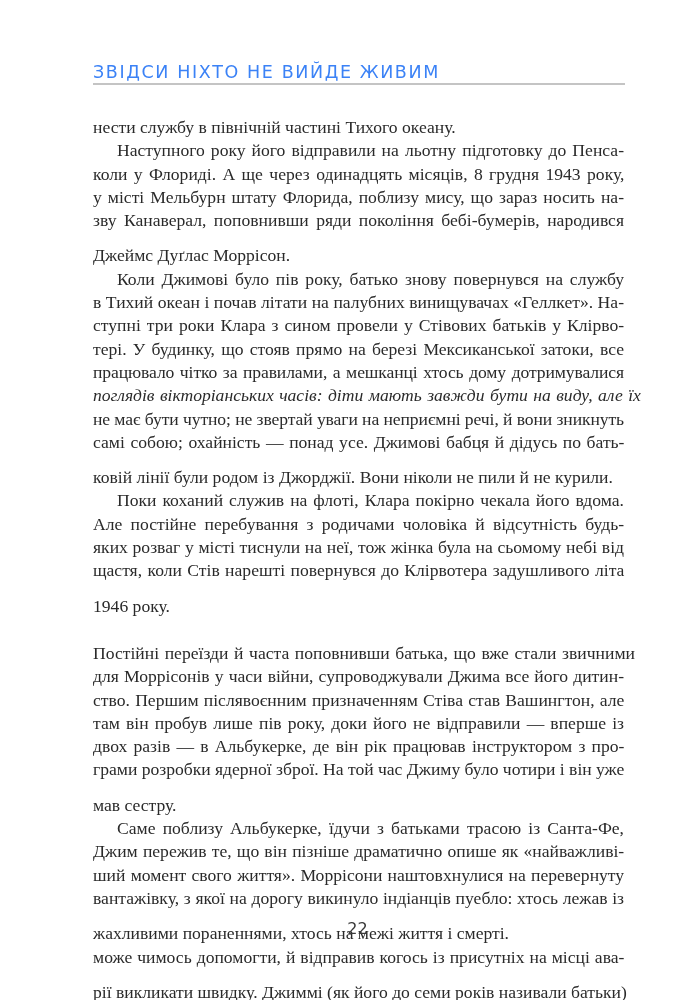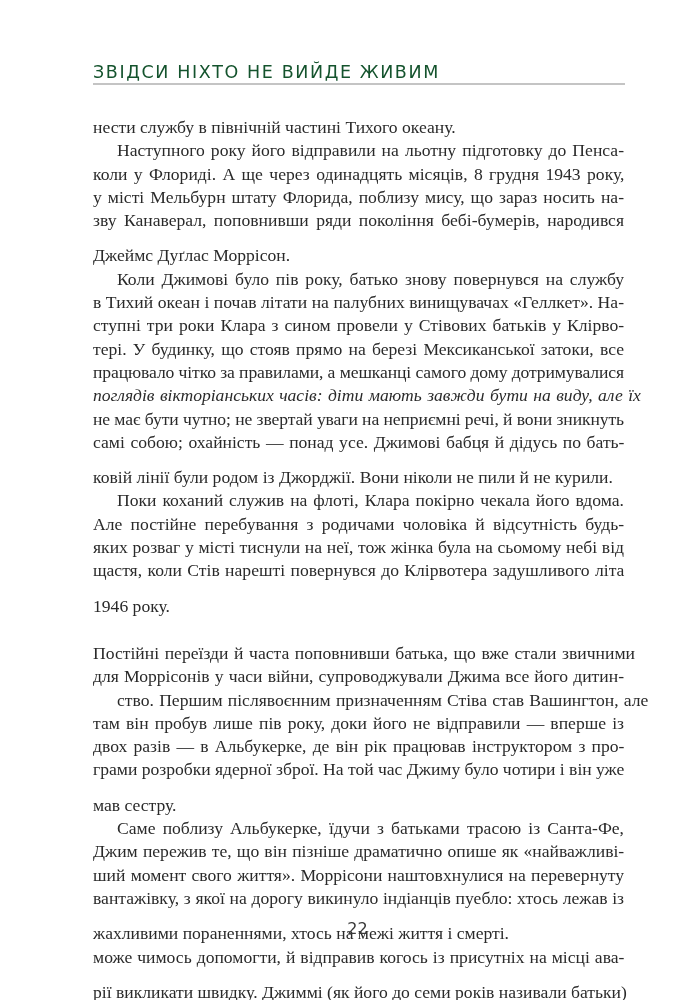--- a/index.html
+++ b/index.html
@@ -1,20 +1,20 @@
 <!DOCTYPE html>
 <html><head>
 <meta charset="utf-8">
 <style>
   html, body { margin: 0; padding: 0; background: #ffffff; }
   body { width: 695px; height: 1000px; position: relative; overflow: hidden; }
   .header {
     position: absolute; left: 93px; top: 62px; width: 532px;
     font-family: "DejaVu Sans", sans-serif; font-size: 17.5px; letter-spacing: 1.6px;
-    color: #14532d; font-weight: normal; white-space: nowrap;
+    color: #3b82f6; font-weight: normal; white-space: nowrap;
   }
   .rule {
     position: absolute; left: 93px; top: 83px; width: 532px; height: 2px; background: #c4c4c4;
   }
   .text {
     position: absolute; left: 93px; top: 104px; width: 531px;
     font-family: "Liberation Serif", serif; font-size: 17.6px; color: #2a2a2a;
     line-height: 23.3px;
   }
   .line { display: block; height: 23.3px; white-space: nowrap; text-align: justify; text-align-last: justify; }
@@ -41,38 +41,38 @@
       <span class="line" style="display: block; word-spacing: 2px;">коли у Флориді. А ще через одинадцять місяців, 8 грудня 1943 року,</span>
       <span class="line" style="display: block; word-spacing: 1.6px;">у місті Мельбурн штату Флорида, поблизу мису, що зараз носить на-</span>
       <span class="line" style="display: block; word-spacing: 3px;">зву Канаверал, поповнивши ряди покоління бебі-бумерів, народився</span>
       <span class="line last">Джеймс Дуґлас Моррісон.</span>
     </div>
     <div>
       <span class="line indent" style="display: block; word-spacing: 2.44444px;">Коли Джимові було пів року, батько знову повернувся на службу</span>
       <span class="line" style="display: block; word-spacing: 0.1px;">в Тихий океан і почав літати на палубних винищувачах «Геллкет». На-</span>
       <span class="line" style="display: block; word-spacing: 1.63636px;">ступні три роки Клара з сином провели у Стівових батьків у Клірво-</span>
       <span class="line" style="display: block; word-spacing: 1.8px;">тері. У будинку, що стояв прямо на березі Мексиканської затоки, все</span>
-      <span class="line" style="display: block; letter-spacing: -0.106061px;">працювало чітко за правилами, а мешканці самого дому дотримувалися</span>
+      <span class="line" style="display: block; letter-spacing: -0.106061px;">працювало чітко за правилами, а мешканці хтось дому дотримувалися</span>
       <span class="line" style="display: block; word-spacing: 1px; font-style: italic;">поглядів вікторіанських часів: діти мають завжди бути на виду, але їх</span>
       <span class="line" style="display: block; letter-spacing: -0.0857143px;">не має бути чутно; не звертай уваги на неприємні речі, й вони зникнуть</span>
       <span class="line" style="display: block; word-spacing: 1.18182px;">самі собою; охайність — понад усе. Джимові бабця й дідусь по бать-</span>
       <span class="line last">ковій лінії були родом із Джорджії. Вони ніколи не пили й не курили.</span>
     </div>
     <div>
       <span class="line indent" style="display: block; word-spacing: 1.55556px;">Поки коханий служив на флоті, Клара покірно чекала його вдома.</span>
       <span class="line" style="display: block; word-spacing: 3.875px;">Але постійне перебування з родичами чоловіка й відсутність будь-</span>
       <span class="line" style="display: block; word-spacing: 0.307692px;">яких розваг у місті тиснули на неї, тож жінка була на сьомому небі від</span>
       <span class="line" style="display: block; word-spacing: 1px;">щастя, коли Стів нарешті повернувся до Клірвотера задушливого літа</span>
       <span class="line last">1946 року.</span>
     </div>
     <div class="gap"></div>
     <div>
       <span class="line" style="display: block; word-spacing: 1.22222px;">Постійні переїзди й часта поповнивши батька, що вже стали звичними</span>
       <span class="line" style="display: block; word-spacing: 0.666667px;">для Моррісонів у часи війни, супроводжували Джима все його дитин-</span>
-      <span class="line" style="display: block; word-spacing: 0.857143px; margin-left: 24px;">ство. Першим післявоєнним призначенням Стіва став Вашингтон, але</span>
+      <span class="line" style="display: block; word-spacing: 0.857143px;">ство. Першим післявоєнним призначенням Стіва став Вашингтон, але</span>
       <span class="line" style="display: block; word-spacing: 1.75px;">там він пробув лише пів року, доки його не відправили — вперше із</span>
       <span class="line" style="display: block; word-spacing: 1.81818px;">двох разів — в Альбукерке, де він рік працював інструктором з про-</span>
       <span class="line" style="display: block; letter-spacing: -0.0147059px;">грами розробки ядерної зброї. На той час Джиму було чотири і він уже</span>
       <span class="line last">мав сестру.</span>
     </div>
     <div>
       <span class="line indent" style="display: block; word-spacing: 2.75px;">Саме поблизу Альбукерке, їдучи з батьками трасою із Санта-Фе,</span>
       <span class="line" style="display: block; word-spacing: 0.777778px;">Джим пережив те, що він пізніше драматично опише як «найважливі-</span>
       <span class="line" style="display: block; word-spacing: 0.857143px;">ший момент свого життя». Моррісони наштовхнулися на перевернуту</span>
       <span class="line" style="display: block; word-spacing: 0.3px;">вантажівку, з якої на дорогу викинуло індіанців пуебло: хтось лежав із</span>

